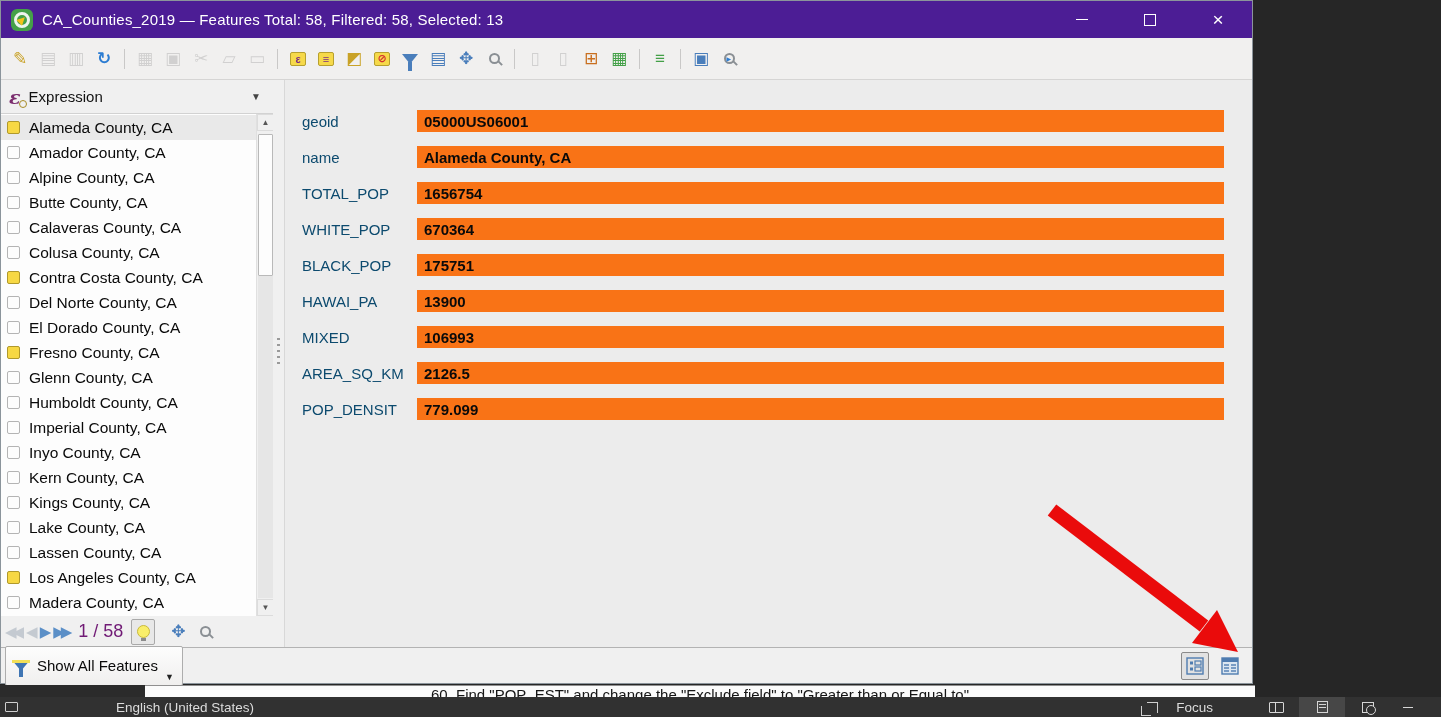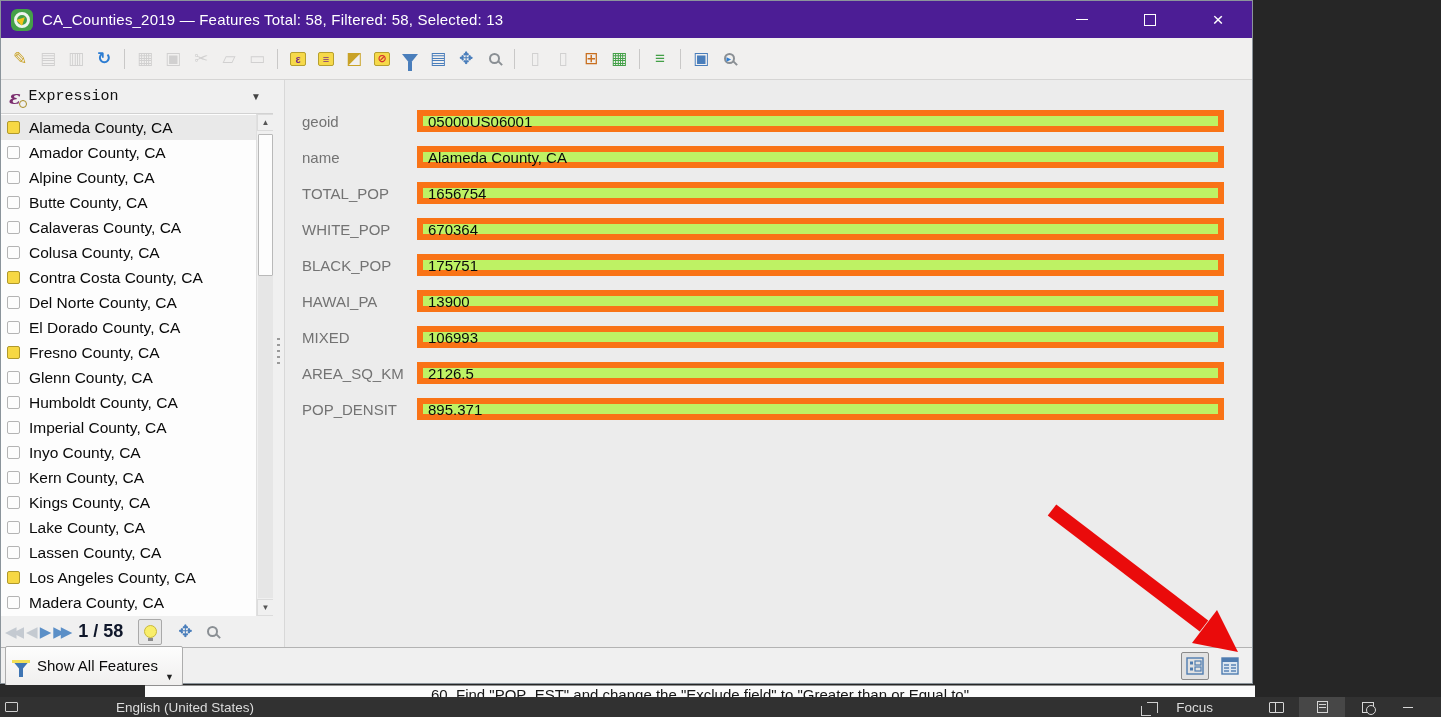--- a/index.html
+++ b/index.html
@@ -46,58 +46,58 @@
 
   
   .main { flex:1 1 auto; display:flex; min-height:0; }
   .left-panel { width:272px; flex:0 0 272px; display:flex; flex-direction:column; background:#f0f0f0; }
 
   .expr-bar { height:33px; flex:0 0 33px; display:flex; align-items:center; padding:0 8px; }
   .expr-icon { font-family:"DejaVu Serif",serif; font-style:italic; font-size:19px; color:#7b2d6e;
     font-weight:bold; position:relative; margin-right:8px; }
   .expr-icon::after { content:""; position:absolute; width:6px; height:6px; border:1.5px solid #a88c26;
     border-radius:50%; right:-6px; bottom:0; }
-  .expr-label { font-size:15px; color:#111;font-family:Liberation Mono, monospace; }
+  .expr-label { font-size:15px; color:#111; }
   .expr-drop { margin-left:auto; font-size:10px; color:#444; padding-right:4px; }
 
   .county-list { flex:1 1 auto; background:#fdfdfd; border-top:1px solid #d2d2d2; position:relative; overflow:hidden; }
   .rows { position:absolute; left:0; top:1px; right:17px; }
   .crow { height:25px; display:flex; align-items:center; padding-left:6px; font-size:15.5px; color:#0a0a0a; }
   .crow.active { background:#e9e9e9; }
   .cbox { width:13px; height:13px; border:1px solid #b4b4b4; background:#fdfdfd; border-radius:2px;
     margin-right:9px; flex:0 0 13px; }
   .cbox.checked { background:#f7d844; border-color:#b0992c; }
 
   .vscroll { position:absolute; right:0; top:0; bottom:0; width:17px; background:#f0f0f0; border-left:1px solid #e0e0e0; }
   .sbtn { position:absolute; left:0; width:17px; height:17px; display:flex; align-items:center; justify-content:center;
     font-size:8px; color:#555; background:#f0f0f0; border:1px solid #dcdcdc; }
   .sbtn.up { top:0; } .sbtn.down { bottom:0; }
   .sthumb { position:absolute; left:1px; width:15px; top:20px; height:142px; background:#fdfdfd; border:1px solid #b9b9b9; border-radius:1px; }
   .strack-low { position:absolute; left:1px; width:15px; top:162px; bottom:18px; background:#e6e6e6; }
 
   .nav-row { height:31px; flex:0 0 31px; display:flex; align-items:center; padding:0 4px; gap:2px; background:#f0f0f0; }
   .nav-ic { font-size:15px; letter-spacing:-4px; padding-right:4px; }
   .nav-ic.gray { color:#c4cad1; } .nav-ic.blue { color:#5b8fc7; }
-  .nav-pos { font-size:18px; color:#0f172a; margin:0 13px 0 4px; white-space:nowrap;font-weight:bold; }
+  .nav-pos { font-size:18px; color:#701a75; margin:0 6px 0 4px; white-space:nowrap; }
   .bulb-btn { width:24px; height:26px; border:1px solid #a9a9a9; border-radius:2px; background:#e8e8e8;
     display:flex; align-items:center; justify-content:center; }
   .bulb { width:13px; height:13px; border-radius:50%; background:#f9ee6a; border:1px solid #c9b93c; position:relative; }
   .bulb::after { content:""; position:absolute; left:3px; bottom:-4px; width:5px; height:3px; background:#8b8b8b; }
   .pan-ic { color:#4a7ebb; font-size:17px; font-weight:bold; margin-left:14px; }
   .nav-mag { margin-left:12px; }
 
   .splitter { width:11px; flex:0 0 11px; background:#f0f0f0; position:relative; }
   .splitter::after { content:""; position:absolute; left:4px; top:258px; width:3px; height:26px;
     background:repeating-linear-gradient(#9a9a9a 0 2px, transparent 2px 6px); }
 
   .form-panel { flex:1 1 auto; background:#ececec; border-left:1px solid #d8d8d8; padding:30px 28px 0 17px; overflow:hidden; }
   .frow { display:flex; align-items:center; height:22px; margin-bottom:14px; }
-  .flabel { width:115px; flex:0 0 115px; font-size:15px; color:#737373; }
-  .fvalue { flex:1 1 auto; height:22px; background:#bef264; border:6px solid #f97316;
-    font-size:15px; color:#0a0a0a; display:flex; align-items:center; padding-left:5px; }
+  .flabel { width:115px; flex:0 0 115px; font-size:15px; color:#0c4a6e; }
+  .fvalue { flex:1 1 auto; height:22px; background:#f97316; border:2px solid #f97316;
+    font-size:15px; color:#0a0a0a; display:flex; align-items:center; padding-left:5px;font-weight:bold; }
 
   
   .bottom-bar { height:36px; flex:0 0 36px; border-top:1px solid #b3b3b3; background:#f0f0f0;
     display:flex; align-items:center; padding:0 8px; }
   .filter-btn { height:40px; display:flex; align-items:center; gap:7px; padding:0 8px 0 6px;
     border:1px solid #adadad; border-radius:2px; background:linear-gradient(#fdfdfd,#f0efee); margin-left:-4px; }
   .filter-funnel { width:0; height:0; border-left:9px solid transparent; border-right:9px solid transparent;
     border-top:11px solid #3f75b3; position:relative; }
   .filter-funnel::before { content:""; position:absolute; left:-9px; top:-11px; width:18px; height:3px; background:#f2df56; }
   .filter-funnel::after { content:""; position:absolute; left:-2px; top:-3px; width:4px; height:9px; background:#3f75b3; }
@@ -384,21 +384,21 @@
         <div class="frow">
           <span class="flabel">MIXED</span>
           <div class="fvalue">106993</div>
         </div>
         <div class="frow">
           <span class="flabel">AREA_SQ_KM</span>
           <div class="fvalue">2126.5</div>
         </div>
         <div class="frow">
           <span class="flabel">POP_DENSIT</span>
-          <div class="fvalue">895.371</div>
+          <div class="fvalue">779.099</div>
         </div>
       </div>
   </div>
 
   <div class="bottom-bar">
     <div class="filter-btn">
       <span class="filter-funnel"></span>
       <span class="filter-label">Show All Features</span>
       <span class="filter-caret">▼</span>
     </div>

